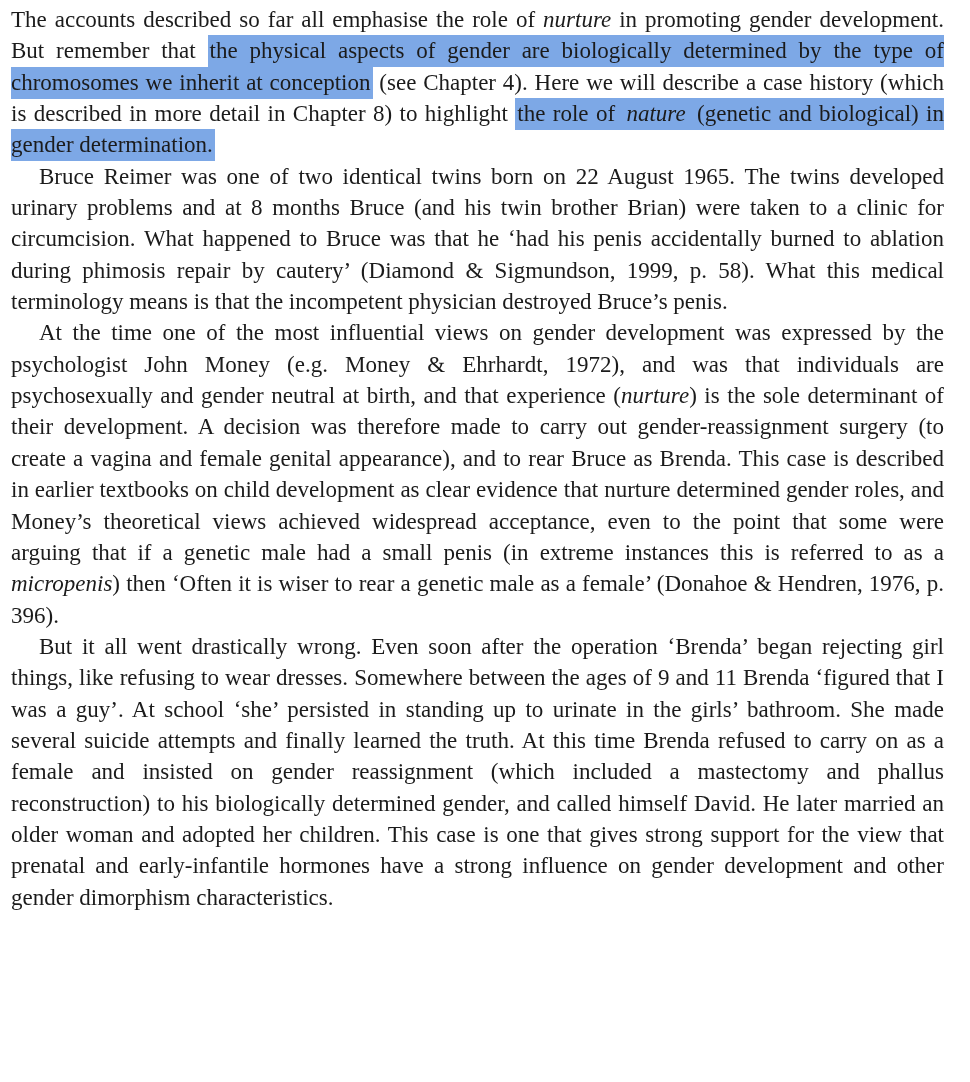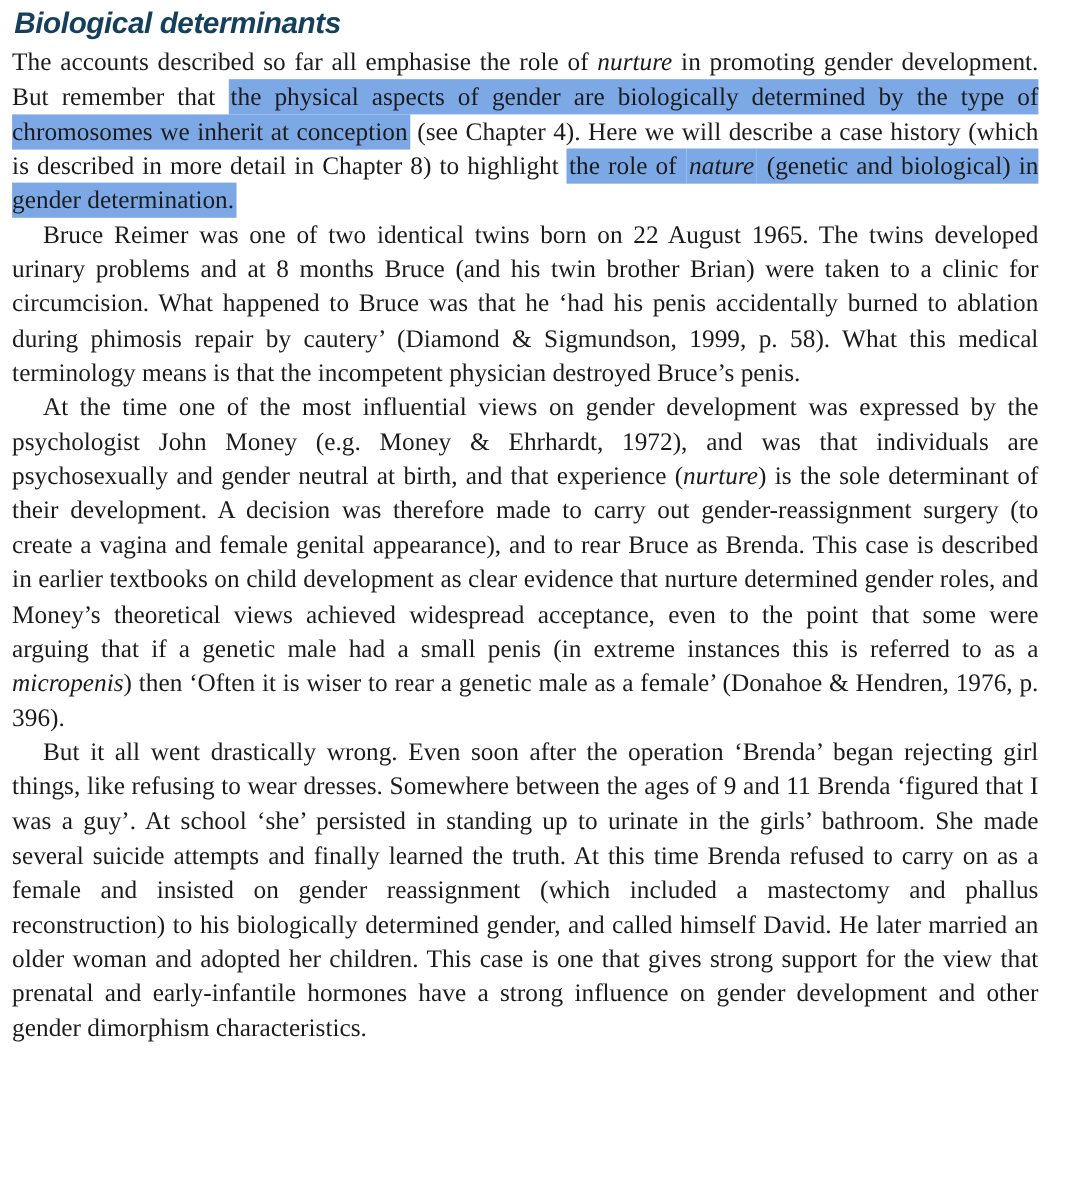--- a/index.html
+++ b/index.html
@@ -50,20 +50,19 @@
     background: var(--highlight);
     color: inherit;
     padding: 3px 2px 4px 2px;
   }
   .em { font-style: italic; }
 </style>
 </head>
 <body>
 
 <div class="page">
-  <h1 class="heading">Biological determinants</h1>
   <div class="body-text" id="body-text">
       <p class="para"><span>The accounts described so far all emphasise the role of </span><span class="em">nurture</span><span> in promoting gender development. But remember that </span><mark>the physical aspects of gender are biologically determined by the type of chromosomes we inherit at conception</mark><span> (see Chapter 4). Here we will describe a case history (which is described in more detail in Chapter 8) to highlight </span><mark>the role of </mark><mark class="em">nature</mark><mark> (genetic and biological) in gender determination.</mark></p>
       <p class="para indent"><span>Bruce Reimer was one of two identical twins born on 22 August 1965. The twins developed urinary problems and at 8 months Bruce (and his twin brother Brian) were taken to a clinic for circumcision. What happened to Bruce was that he ‘had his penis accidentally burned to ablation during phimosis repair by cautery’ (Diamond &amp; Sigmundson, 1999, p. 58). What this medical terminology means is that the incompetent physician destroyed Bruce’s penis.</span></p>
       <p class="para indent"><span>At the time one of the most influential views on gender development was expressed by the psychologist John Money (e.g. Money &amp; Ehrhardt, 1972), and was that individuals are psychosexually and gender neutral at birth, and that experience (</span><span class="em">nurture</span><span>) is the sole determinant of their development. A decision was therefore made to carry out gender-reassignment surgery (to create a vagina and female genital appearance), and to rear Bruce as Brenda. This case is described in earlier textbooks on child development as clear evidence that nurture determined gender roles, and Money’s theoretical views achieved widespread acceptance, even to the point that some were arguing that if a genetic male had a small penis (in extreme instances this is referred to as a </span><span class="em">micropenis</span><span>) then ‘Often it is wiser to rear a genetic male as a female’ (Donahoe &amp; Hendren, 1976, p. 396).</span></p>
       <p class="para indent"><span>But it all went drastically wrong. Even soon after the operation ‘Brenda’ began rejecting girl things, like refusing to wear dresses. Somewhere between the ages of 9 and 11 Brenda ‘figured that I was a guy’. At school ‘she’ persisted in standing up to urinate in the girls’ bathroom. She made several suicide attempts and finally learned the truth. At this time Brenda refused to carry on as a female and insisted on gender reassignment (which included a mastectomy and phallus reconstruction) to his biologically determined gender, and called himself David. He later married an older woman and adopted her children. This case is one that gives strong support for the view that prenatal and early-infantile hormones have a strong influence on gender development and other gender dimorphism characteristics.</span></p>
     </div>
 </div>
 
 </body></html>

